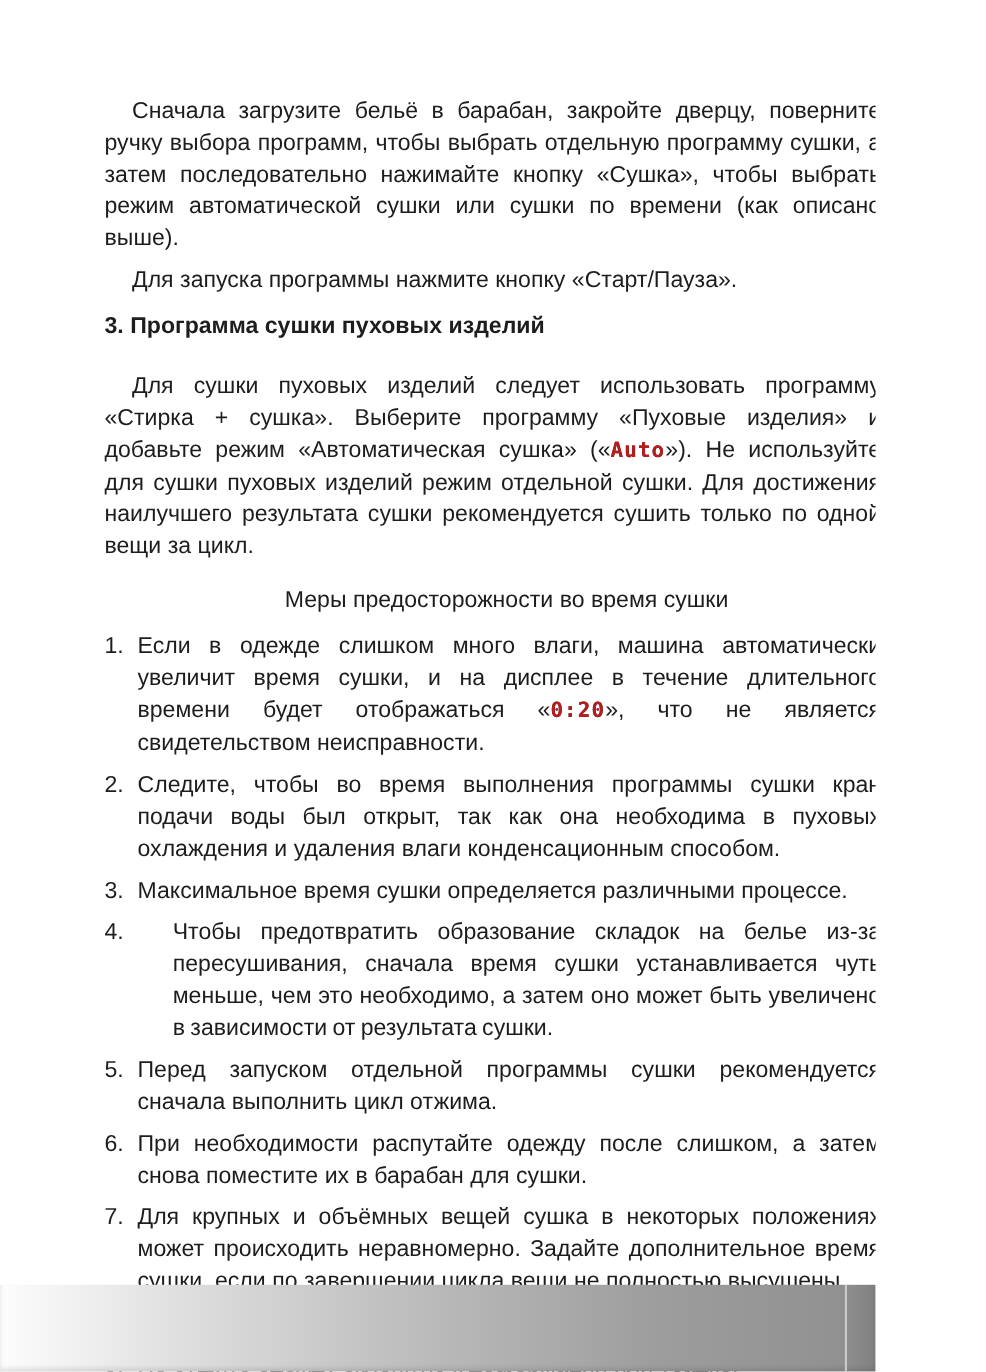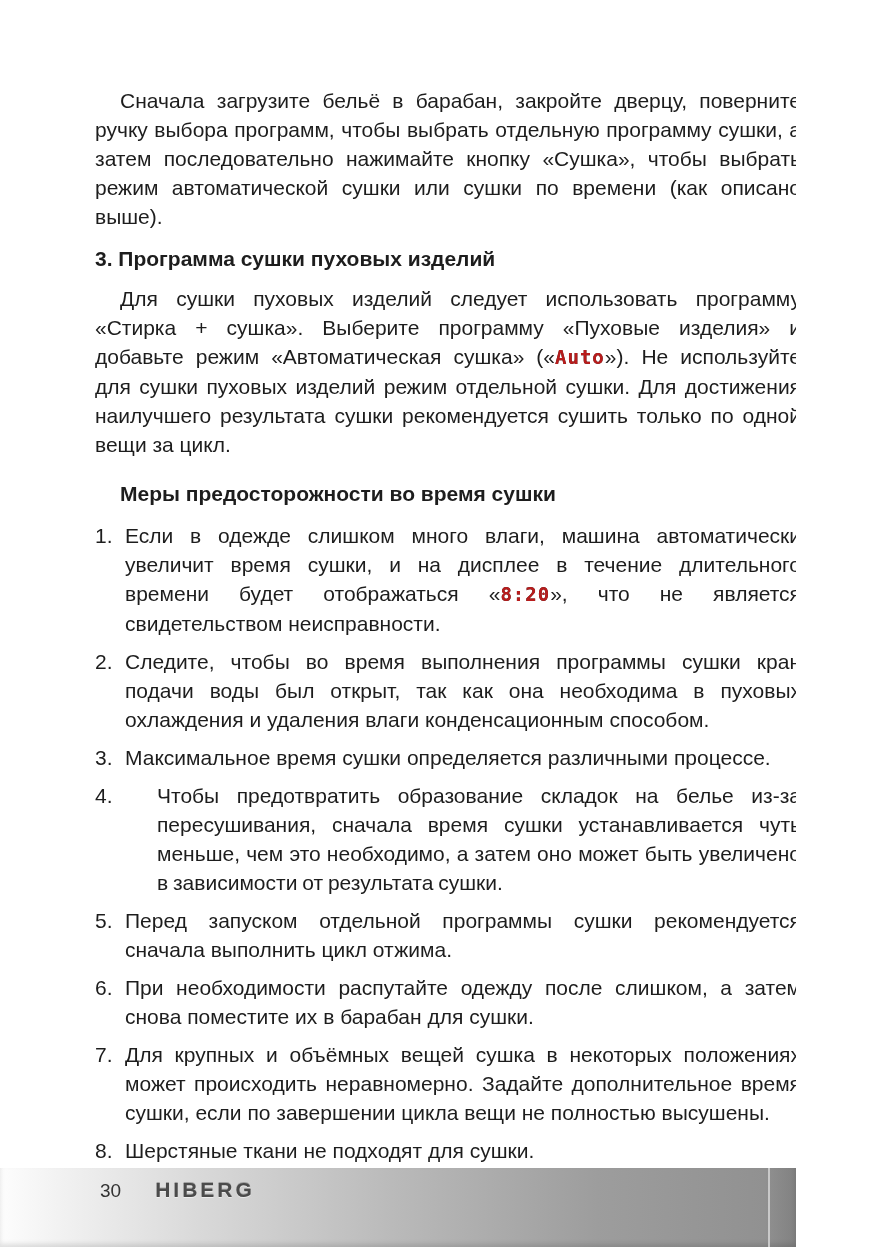--- a/index.html
+++ b/index.html
@@ -26,28 +26,29 @@
     margin: 0 0 9px 0;
     font-size: 21px;
     line-height: 29px;
     text-align: justify;
     text-indent: 25px;
   }
   .h-bold {
     font-weight: bold;
     font-size: 21px;
     line-height: 29px;
-    margin: 13px 0 11px 0;
+    margin: 13px 0 25px 0;
   }
   .h-sub {
-    font-weight: bold;
+    font-weight: normal;
     font-size: 21px;
     line-height: 29px;
     margin: 20px 0 13px 0;
     padding-left: 25px;
+    text-align: center;
   }
   .num-list {
     margin: 0;
     padding: 0;
     list-style: none;
   }
   .num-item {
     display: flex;
     margin: 0 0 9px 0;
     font-size: 21px;
@@ -106,31 +107,32 @@
     text-shadow: 0 1px 0 rgba(255,255,255,0.5), 0 -1px 0 rgba(0,0,0,0.25);
   }
 </style>
 </head>
 <body>
 
 <div class="page">
   <div class="content">
 
     <p class="body-text">Сначала загрузите бельё в барабан, закройте дверцу, поверните ручку выбора программ, чтобы выбрать отдельную программу сушки, а затем последовательно нажимайте кнопку «Сушка», чтобы выбрать режим автоматической сушки или сушки по времени (как описано выше).</p>
+    <p class="body-text">Для запуска программы нажмите кнопку «Старт/Пауза».</p>
 
     <div class="h-bold">3. Программа сушки пуховых изделий</div>
 
     <p class="body-text"><span>Для сушки пуховых изделий следует использовать программу «Стирка + сушка». Выберите программу «Пуховые изделия» и добавьте режим «Автоматическая сушка» («</span><span class="seg-display">Auto</span><span>»). Не используйте для сушки пуховых изделий режим отдельной сушки. Для достижения наилучшего результата сушки рекомендуется сушить только по одной вещи за цикл.</span></p>
 
     <div class="h-sub">Меры предосторожности во время сушки</div>
 
     <ol class="num-list">
       <li class="num-item">
         <span class="num">1.</span>
-        <div class="item-text"><span>Если в одежде слишком много влаги, машина автоматически увеличит время сушки, и на дисплее в течение длительного времени будет отображаться «</span><span class="seg-display">8:20</span><span>», что не является свидетельством неисправности.</span></div>
+        <div class="item-text"><span>Если в одежде слишком много влаги, машина автоматически увеличит время сушки, и на дисплее в течение длительного времени будет отображаться «</span><span class="seg-display">0:20</span><span>», что не является свидетельством неисправности.</span></div>
       </li>
       <li class="num-item">
         <span class="num">2.</span>
         <div class="item-text">Следите, чтобы во время выполнения программы сушки кран подачи воды был открыт, так как она необходима в пуховых охлаждения и удаления влаги конденсационным способом.</div>
       </li>
       <li class="num-item">
         <span class="num">3.</span>
         <div class="item-text">Максимальное время сушки определяется различными процессе.</div>
       </li>
       <li class="num-item">
@@ -155,19 +157,15 @@
       </li>
       <li class="num-item">
         <span class="num">9.</span>
         <div class="item-text">Не сушите одежду склонную к деформации или усадке.</div>
       </li>
     </ol>
 
   </div>
 
   <div class="footer-band">
-    <div class="footer-inner">
-      <span class="page-number">30</span>
-      <span class="brand-logo">HIBERG</span>
-    </div>
     <div class="right-line"></div>
   </div>
 </div>
 
 </body></html>

